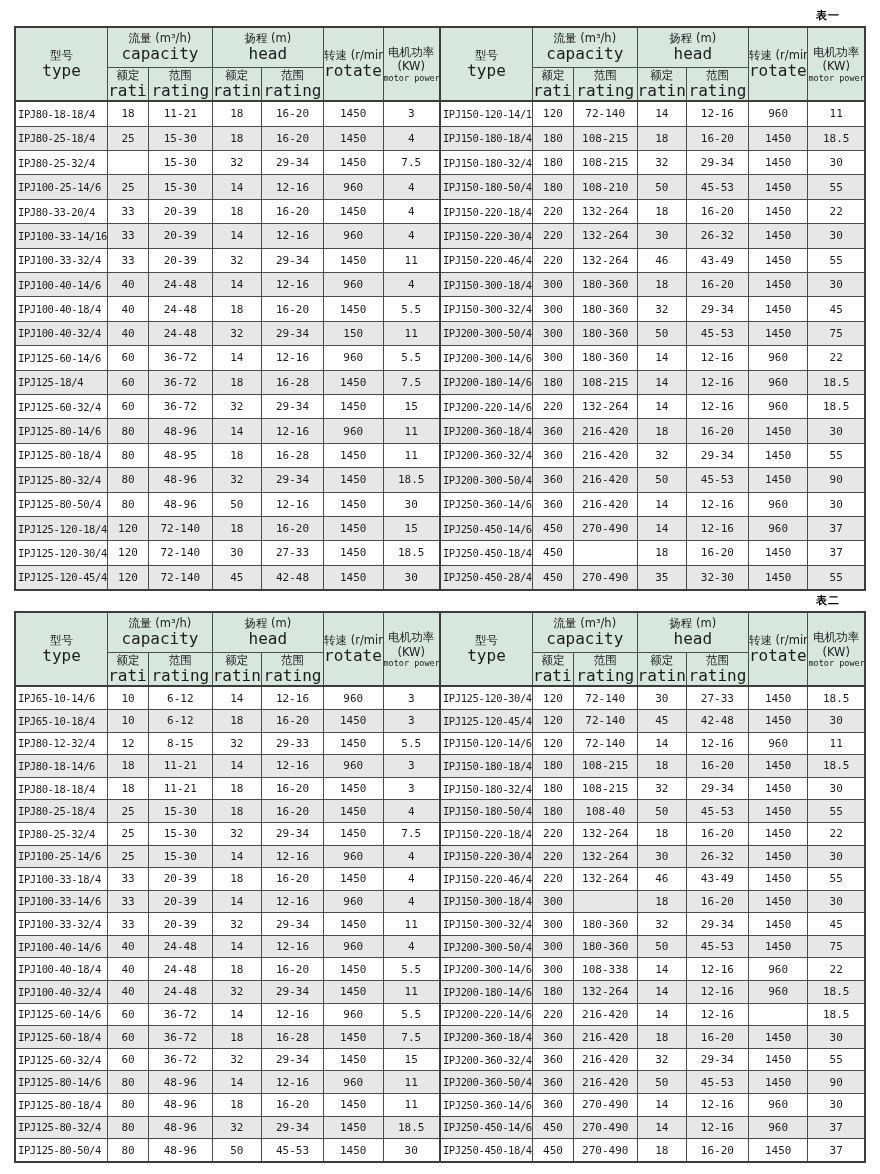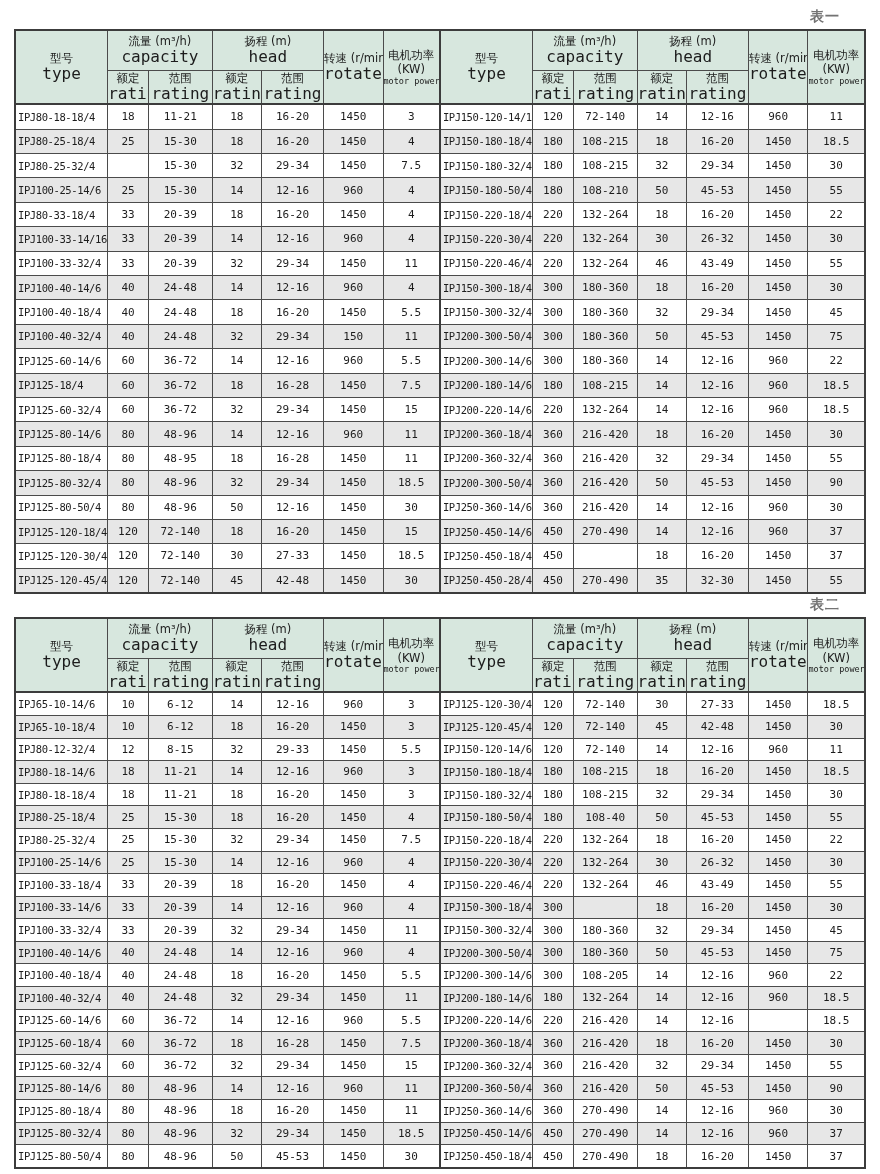--- a/index.html
+++ b/index.html
@@ -2,21 +2,21 @@
 <html><head>
 <meta charset="utf-8">
 <style>
   html,body{margin:0;padding:0;background:#ffffff;}
   body{
     width:880px;height:1174px;overflow:hidden;
     font-family:"DejaVu Sans","Liberation Sans",sans-serif;
     color:#1c1c1c;box-sizing:border-box;padding:6px 14px 0 14px;
   }
   .tbl-label{
-    text-align:right;font-size:14px;padding:2px 26px 3px 0;color:#737373;
+    text-align:right;font-size:11px;padding:2px 26px 3px 0;color:#000000;
     font-weight:bold;letter-spacing:1px;
   }
   table{
     width:852px;border-collapse:collapse;table-layout:fixed;
     border:2px solid #3c3c3c;
   }
   th,td{
     border:1px solid #4b4b4b;padding:0;margin:0;overflow:hidden;
     white-space:nowrap;text-align:center;vertical-align:middle;
   }
@@ -208,21 +208,21 @@
         <td>4</td>
         <td class="type-cell half-start">IPJ150-180-50/4</td>
         <td>180</td>
         <td>108-210</td>
         <td>50</td>
         <td>45-53</td>
         <td>1450</td>
         <td>55</td>
       </tr>
       <tr>
-        <td class="type-cell">IPJ80-33-18/4</td>
+        <td class="type-cell">IPJ80-33-20/4</td>
         <td>33</td>
         <td>20-39</td>
         <td>18</td>
         <td>16-20</td>
         <td>1450</td>
         <td>4</td>
         <td class="type-cell half-start">IPJ150-220-18/4</td>
         <td>220</td>
         <td>132-264</td>
         <td>18</td>
@@ -768,21 +768,21 @@
       <tr>
         <td class="type-cell">IPJ100-40-18/4</td>
         <td>40</td>
         <td>24-48</td>
         <td>18</td>
         <td>16-20</td>
         <td>1450</td>
         <td>5.5</td>
         <td class="type-cell half-start">IPJ200-300-14/6</td>
         <td>300</td>
-        <td>108-205</td>
+        <td>108-338</td>
         <td>14</td>
         <td>12-16</td>
         <td>960</td>
         <td>22</td>
       </tr>
       <tr>
         <td class="type-cell">IPJ100-40-32/4</td>
         <td>40</td>
         <td>24-48</td>
         <td>32</td>

